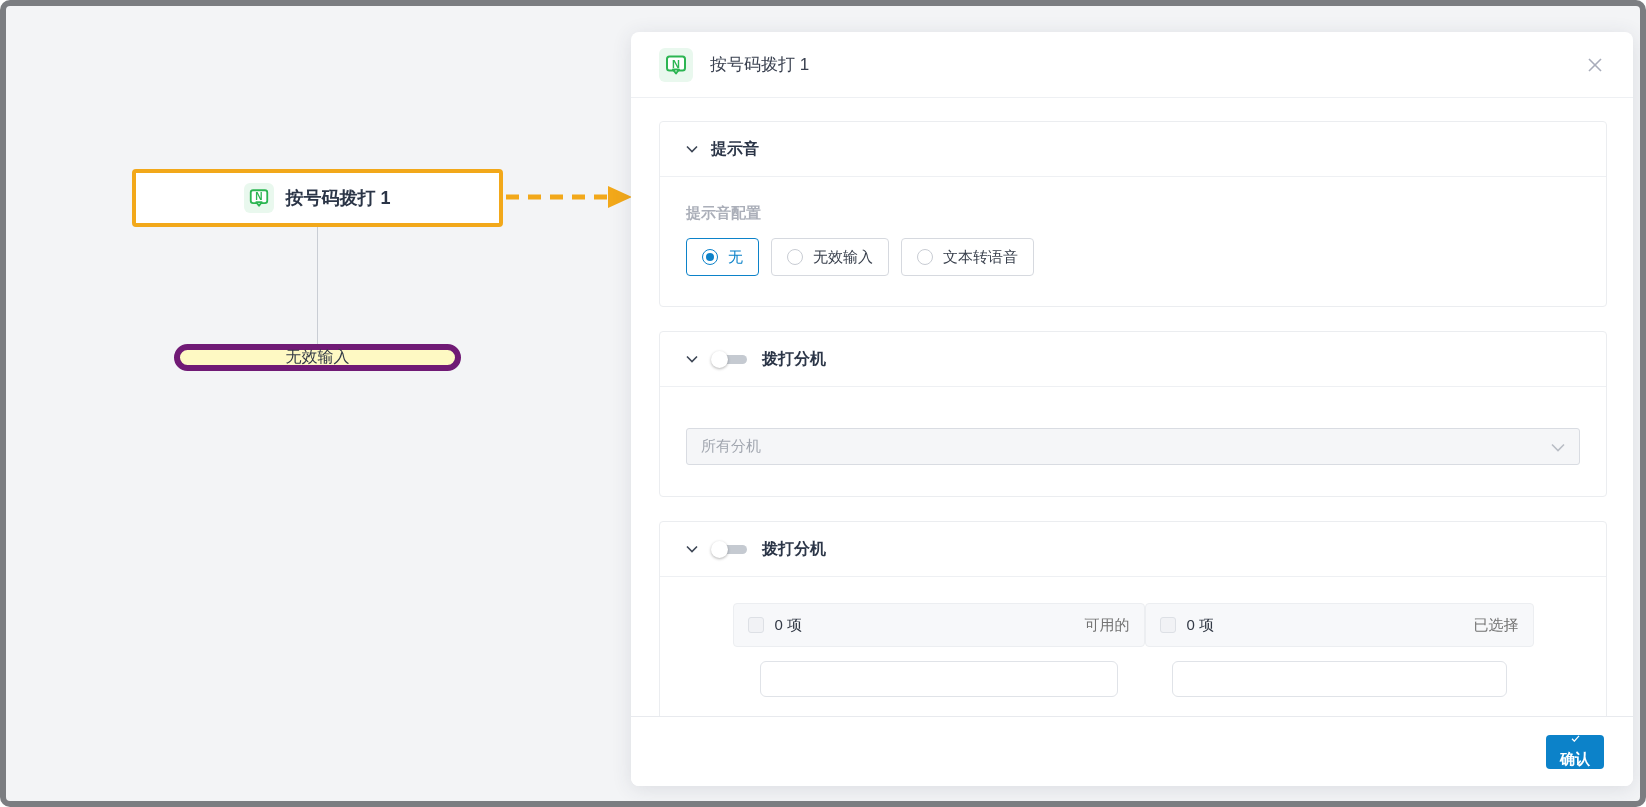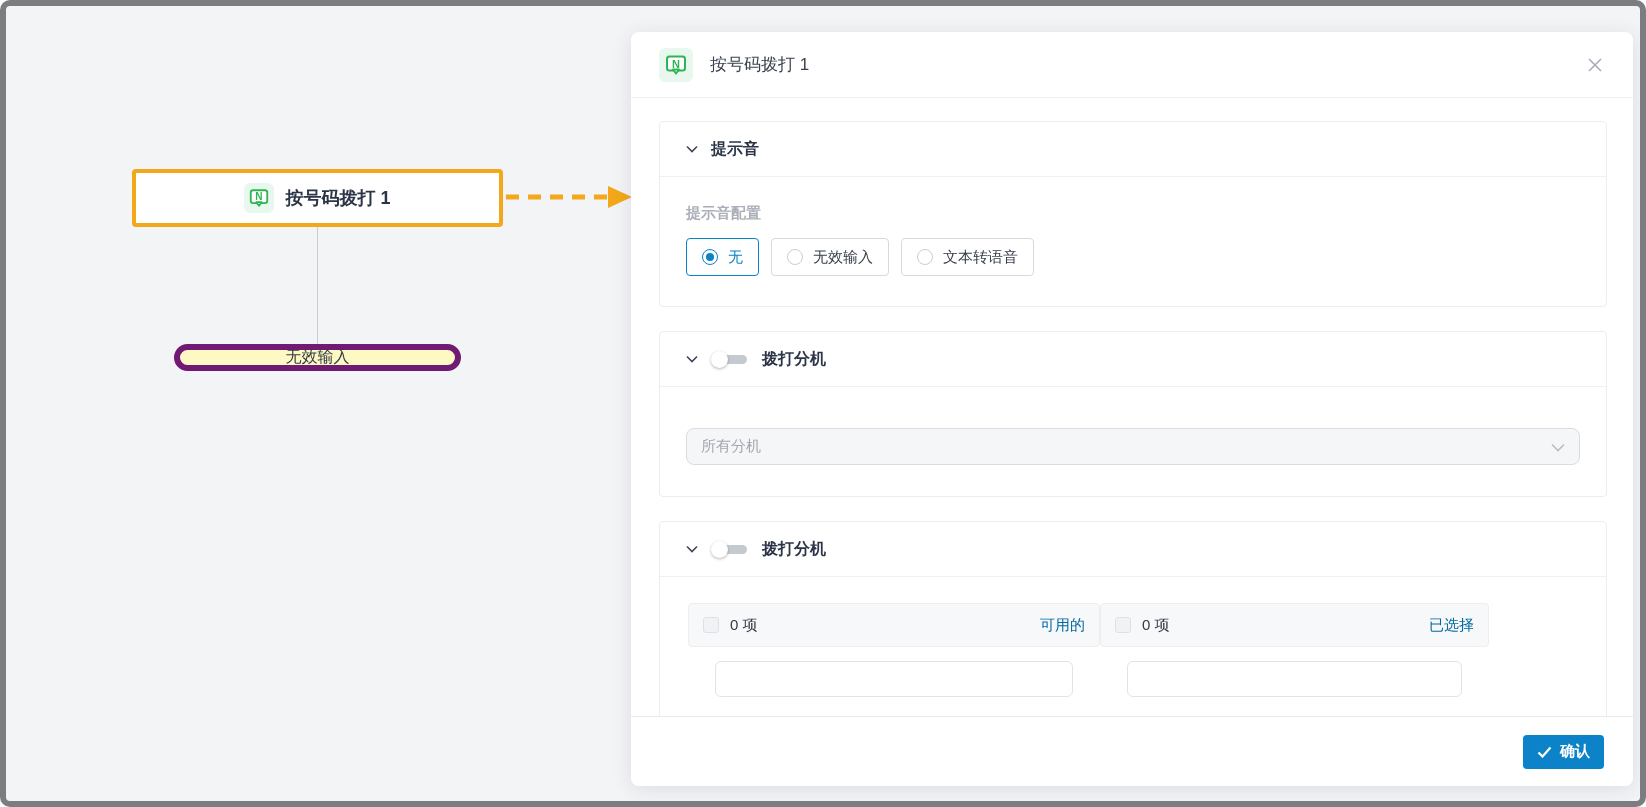--- a/index.html
+++ b/index.html
@@ -73,45 +73,45 @@
   .radio-circle { width:16px; height:16px; border-radius:50%;
     border:1px solid #c8ccd3; background:#fff; position:relative; }
   .radio-box.selected { border-color:#0C82C9; color:#0C82C9; }
   .radio-box.selected .radio-circle { border-color:#0C82C9; }
   .radio-box.selected .radio-circle::after {
     content:""; position:absolute; inset:3px; border-radius:50%; background:#0C82C9; }
 
   
   .ext-body { padding:27px 26px 31px; }
   .select-box { margin-top:14px; height:37px; background:#f5f6f8;
-    border:1px solid #d9dce2; border-radius:8px;
+    border:1px solid #d9dce2; border-radius:3px;
     display:flex; align-items:center; justify-content:space-between;
     padding:0 14px; font-size:15px; color:#a2a7b0; cursor:pointer; }
 
   
   .num-body { padding:26px 28px 60px; }
-  .transfer-row { display:flex; justify-content:flex-start; }
+  .transfer-row { display:flex; justify-content:center; }
   .transfer-panel.left  { width:412px; }
   .transfer-panel.right { width:389px; }
   .transfer-header { height:44px; background:#f7f8fa; border:1px solid #eceef1;
     border-radius:4px; display:flex; align-items:center; gap:11px; padding:0 14px; }
   .checkbox { width:16px; height:16px; border:1px solid #dde0e5; background:#f1f2f5;
     border-radius:3px; cursor:pointer; flex:0 0 16px; }
   .transfer-count { font-size:15px; color:#333a46; }
-  .transfer-title { margin-left:auto; font-size:15px; color:#0369a1; }
+  .transfer-title { margin-left:auto; font-size:15px; color:#737373; }
   .transfer-search { margin:14px 27px 0; height:36px;
     border:1px solid #e0e3e8; border-radius:6px; background:#fff; }
 
   .panel-footer { flex:0 0 70px; border-top:1px solid #e8eaee; background:#fff;
     border-radius:0 0 8px 8px; display:flex; align-items:center;
     justify-content:flex-end; padding:0 29px; }
   .confirm-btn { height:34px; background:#0C82C9; color:#fff; border:none;
     border-radius:4px; font-size:15px; font-weight:bold;
     display:flex; align-items:center; gap:8px; padding:0 14px; cursor:pointer;
-    font-family:inherit; }
+    font-family:inherit;flex-direction:column; }
 </style>
 </head>
 <body>
 
 <div class="frame">
 
   <div class="flow-node">
     <span class="node-icon-box">
       <svg width="22" height="22" viewBox="0 0 24 24">
         <rect x="3" y="3.5" width="18" height="14" rx="2.5" fill="#fff" stroke="#2CB552" stroke-width="2"></rect>

